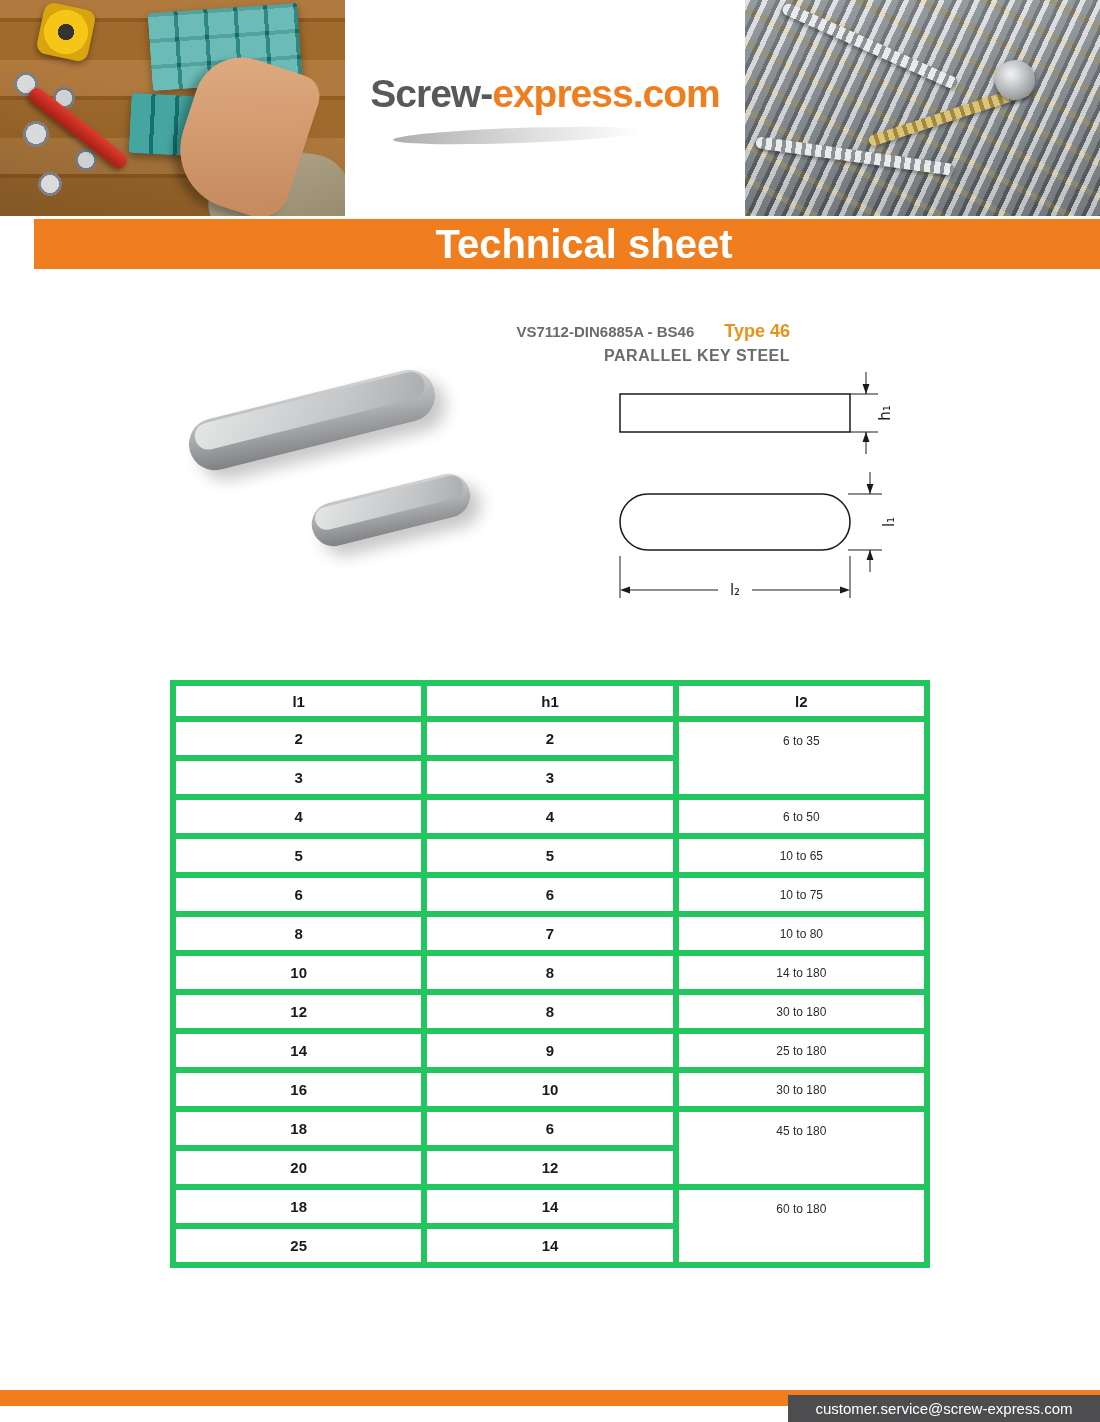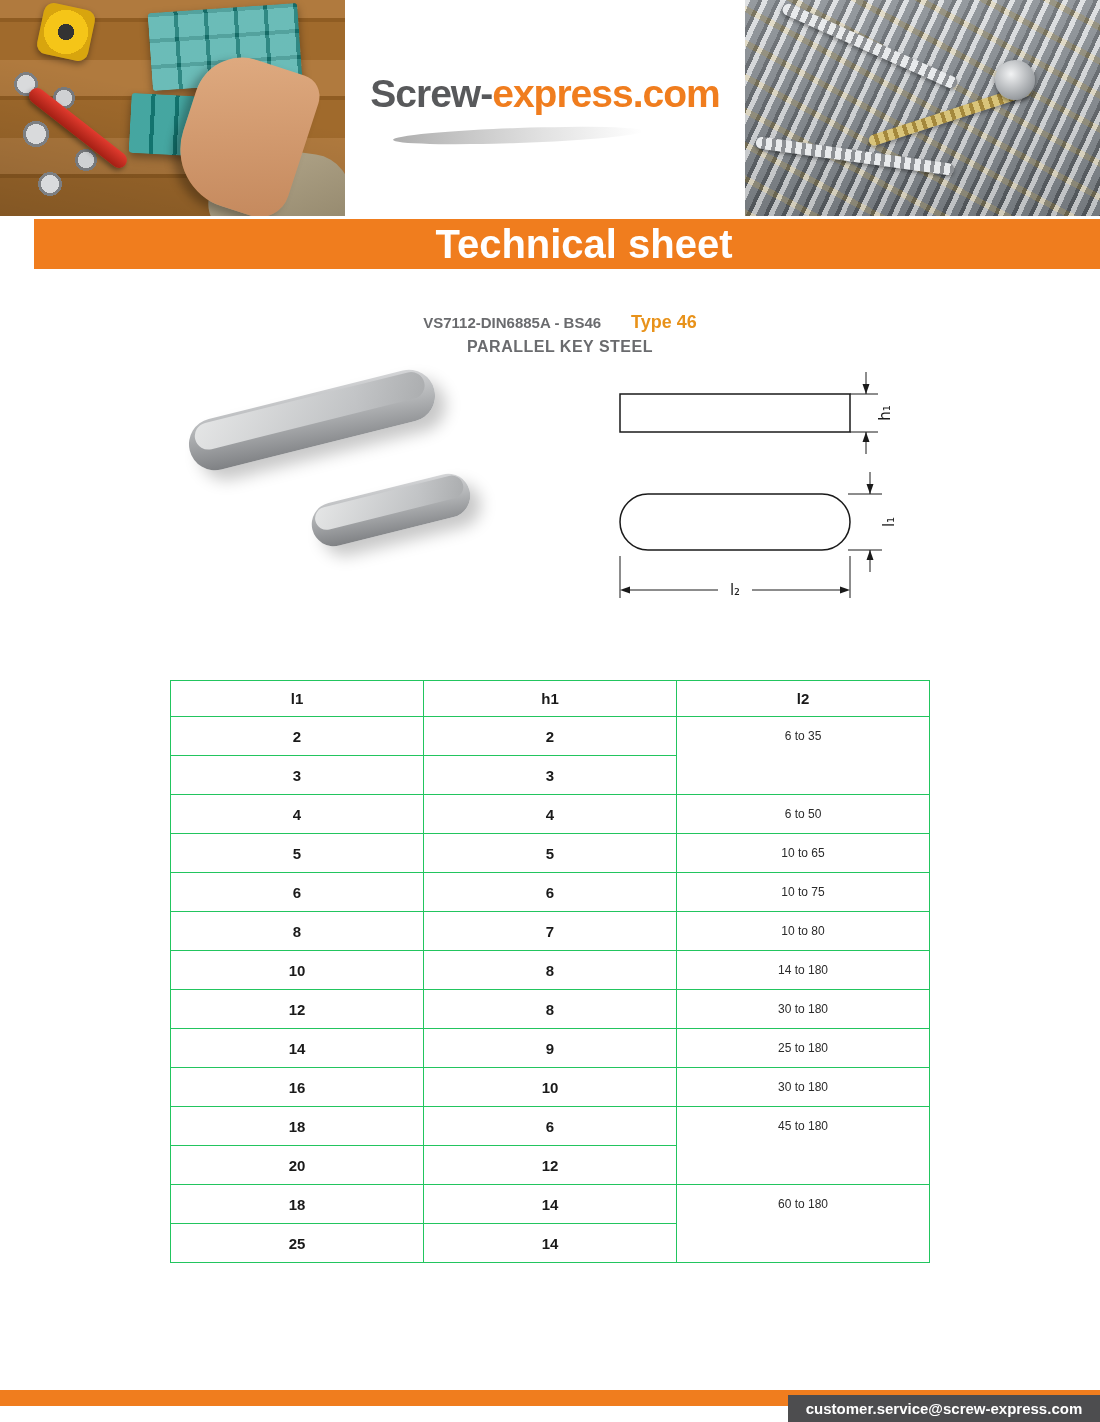--- a/index.html
+++ b/index.html
@@ -78,21 +78,21 @@
     border-radius:50%; transform:rotate(-2deg);
     background:linear-gradient(90deg, rgba(130,130,130,.65), rgba(190,190,190,.45) 60%, rgba(255,255,255,0));
   }
 
   
   .banner { position:absolute; left:0; top:219px; width:1100px; height:50px; background:#F07D1E;
     display:flex; align-items:center; justify-content:center;margin-left:34px; }
   .banner-title { color:#ffffff; font-size:40px; font-weight:800; letter-spacing:0px; }
 
   
-  .product-head { position:absolute; left:330px; top:312px; width:460px; text-align:center; }
+  .product-head { position:absolute; left:330px; top:321px; width:460px; text-align:right; }
   .product-line1 { font-size:15px; font-weight:bold; color:#6A6B6E; }
   .product-type { font-size:18px; font-weight:bold; color:#E8921A; margin-left:30px; }
   .product-name { margin-top:5px; font-size:16px; font-weight:bold; color:#6A6B6E; letter-spacing:.5px; }
 
   
   .keys-photo { position:absolute; left:168px; top:366px; width:330px; height:235px; }
   .key { position:absolute; border-radius:999px;
     background:linear-gradient(185deg,#d7d8da 0%,#b4b6b8 40%,#7c7e81 100%);
     box-shadow:8px 12px 16px rgba(0,0,0,.22);}
   .key::after { content:""; position:absolute; left:3%; right:3%; top:6%; height:52%;
@@ -101,33 +101,33 @@
   .key-short { left:142px; top:122px; width:162px; height:44px; transform:rotate(-14deg); }
 
   
   .drawing { position:absolute; left:598px; top:366px; width:310px; height:252px; }
   .drawing svg { display:block; }
   .dim-label { font-family:"DejaVu Sans", sans-serif; font-size:15px; fill:#1a1a1a; }
 
   
   .spec-table { position:absolute; left:170px; top:680px; width:760px;
     border-collapse:collapse; table-layout:fixed; }
-  .spec-table th, .spec-table td { border:1px solid #22c55e; text-align:center; }
+  .spec-table th, .spec-table td { border:6px solid #22c55e; text-align:center; }
   .spec-table th { height:36px; font-size:15px; font-weight:bold; color:#1a1a1a; }
   .spec-table td { height:39px; }
   td.num { font-size:15px; font-weight:bold; color:#1a1a1a; }
   td.range { font-size:12px; color:#2b2b2b;margin-top:15px; }
   td.range.top-align { vertical-align:top; padding-top:12px; }
 
   
   .footer { position:absolute; left:0; top:1390px; width:1100px; height:32px; }
   .footer-orange { position:absolute; left:0; top:0; width:1100px; height:16px; background:#F07D1E; }
   .footer-email-box { position:absolute; right:0; bottom:0; width:312px; height:27px;
     background:#4D4D4F; color:#ffffff; display:flex; align-items:center; justify-content:center;
-    font-size:15px; font-weight:bold; }
+    font-size:15px; font-weight:normal; }
 </style>
 </head>
 <body>
 
 <div class="header">
 
   <div class="photo photo-left">
     <div class="pl-box1"></div>
     <div class="pl-box2"></div>
     <div class="pl-washers"></div>

